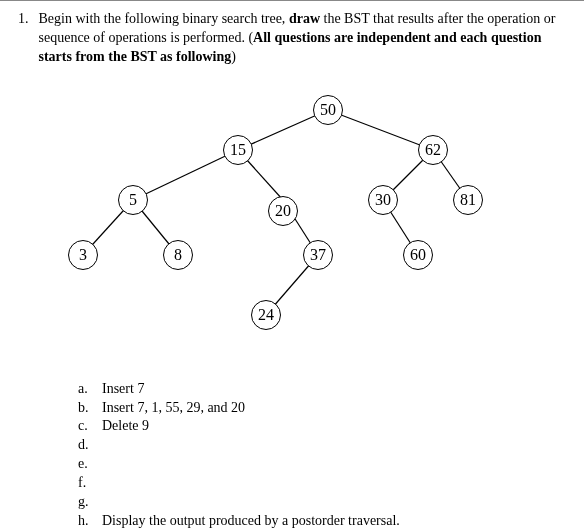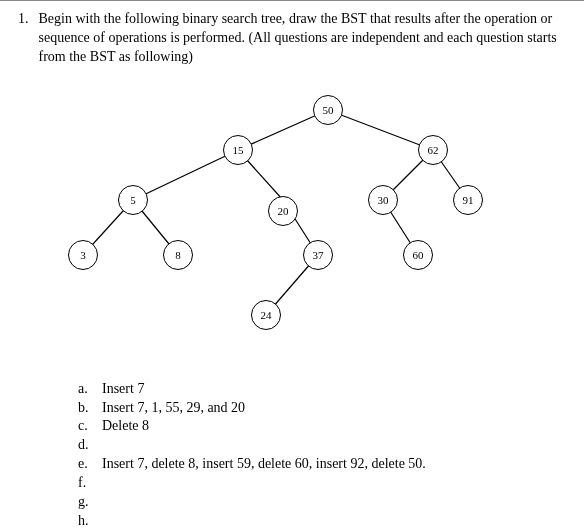--- a/index.html
+++ b/index.html
@@ -39,31 +39,31 @@
     }
     .node {
       position: absolute;
       width: 30px; height: 30px;
       border: 1.2px solid #000;
       border-radius: 50%;
       background: #fff;
       display: flex;
       align-items: center;
       justify-content: center;
-      font-size: 11px;
+      font-size: 16px;
       transform: translate(-50%, -50%);
     }
     .sublist {
       margin-top: 20px;
       margin-left: 60px;
       line-height: 1.35;
     }
     .sub-item { display: flex; gap: 8px; }
     .sub-letter { min-width: 16px; }
-    b { font-weight: normal; }
+    b { font-weight: bold; }
   </style>
 </head>
 <body>
 
 <div class="top-border"></div>
 
 <div class="prompt">
   <span class="prompt-num">1.</span>
   <span>
     <span>Begin with the following binary search tree, </span><b>draw</b><span> the BST that results after the operation or sequence of operations is performed. (</span><b>All questions are independent and each question starts from the BST as following</b><span>)</span>
@@ -83,50 +83,50 @@
     <line x1="265" y1="115" x2="300" y2="170" stroke="#000" stroke-width="1.2"></line>
     <line x1="365" y1="115" x2="400" y2="170" stroke="#000" stroke-width="1.2"></line>
     <line x1="300" y1="170" x2="248" y2="230" stroke="#000" stroke-width="1.2"></line>
   </svg>
   <div class="node" style="left:310px;top:25px">50</div>
   <div class="node" style="left:220px;top:65px">15</div>
   <div class="node" style="left:415px;top:65px">62</div>
   <div class="node" style="left:115px;top:115px">5</div>
   <div class="node" style="left:265px;top:126px">20</div>
   <div class="node" style="left:365px;top:115px">30</div>
-  <div class="node" style="left:450px;top:115px">91</div>
+  <div class="node" style="left:450px;top:115px">81</div>
   <div class="node" style="left:65px; top:170px">3</div>
   <div class="node" style="left:160px;top:170px">8</div>
   <div class="node" style="left:300px;top:170px">37</div>
   <div class="node" style="left:400px;top:170px">60</div>
   <div class="node" style="left:248px;top:230px">24</div>
 </div>
 
 <div class="sublist">
   <div class="sub-item">
       <span class="sub-letter">a.</span>
       <span>Insert 7</span>
     </div>
   <div class="sub-item">
       <span class="sub-letter">b.</span>
       <span>Insert 7, 1, 55, 29, and 20</span>
     </div>
   <div class="sub-item">
       <span class="sub-letter">c.</span>
-      <span>Delete 8</span>
+      <span>Delete 9</span>
     </div>
   <div class="sub-item">
       <span class="sub-letter">d.</span>
     </div>
   <div class="sub-item">
       <span class="sub-letter">e.</span>
-      <span>Insert 7, delete 8, insert 59, delete 60, insert 92, delete 50.</span>
     </div>
   <div class="sub-item">
       <span class="sub-letter">f.</span>
     </div>
   <div class="sub-item">
       <span class="sub-letter">g.</span>
     </div>
   <div class="sub-item">
       <span class="sub-letter">h.</span>
+      <span>Display the output produced by a postorder traversal.</span>
     </div>
 </div>
 
 </body></html>

